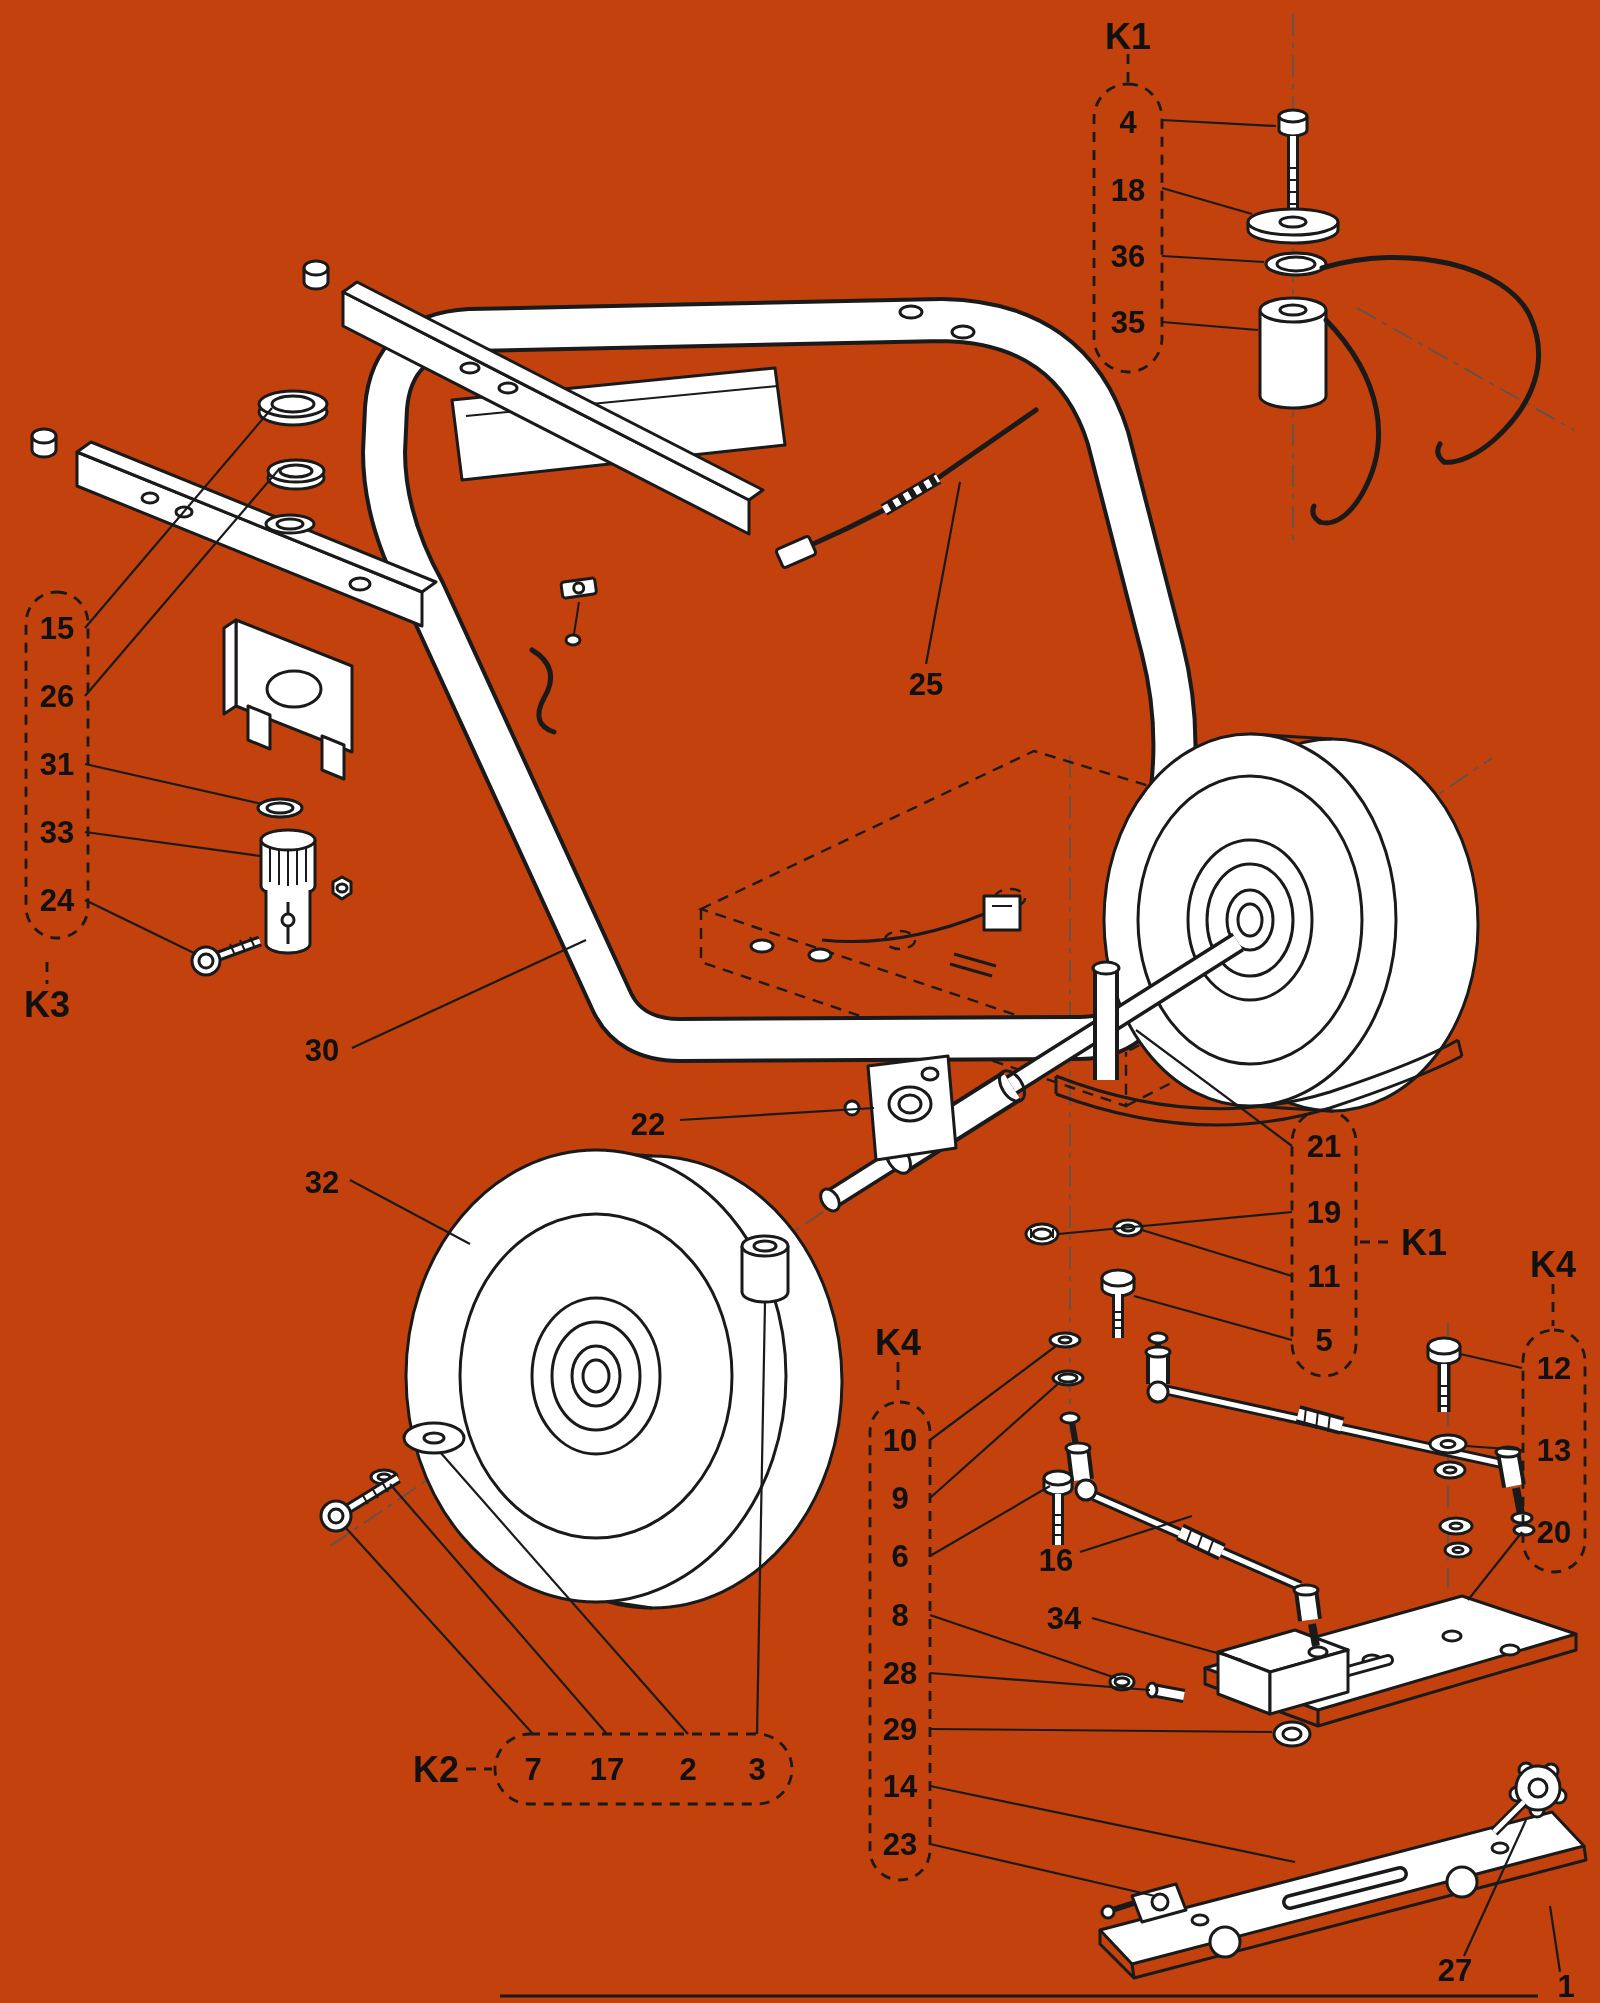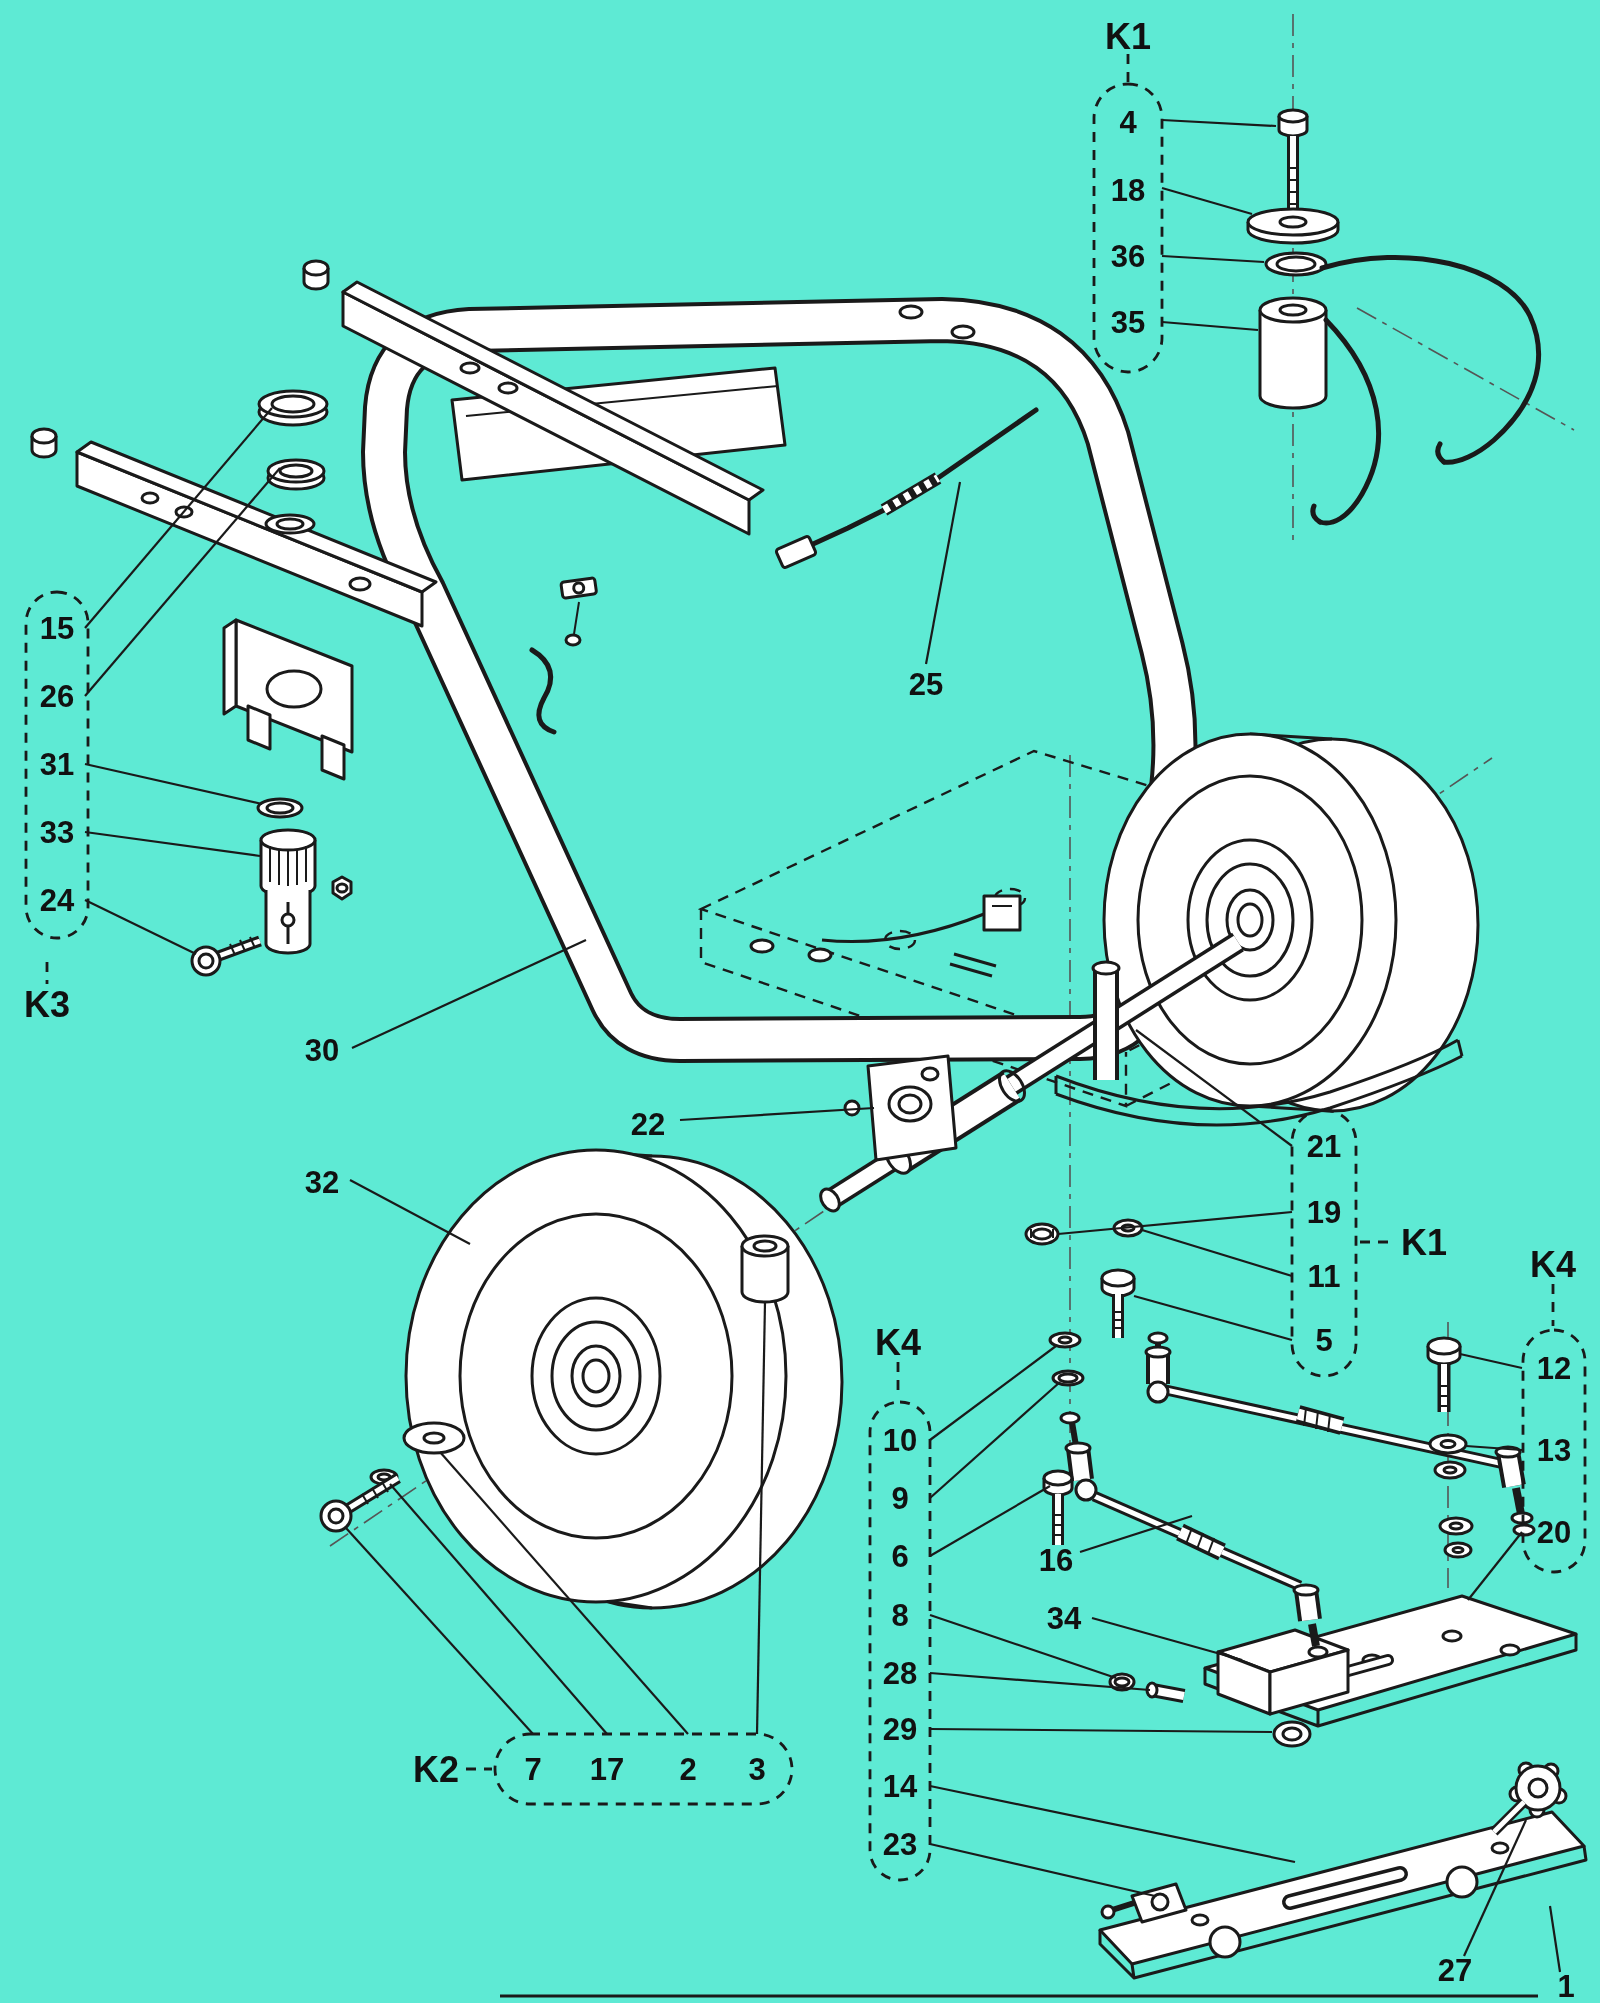--- a/index.html
+++ b/index.html
@@ -1,16 +1,16 @@
 <!DOCTYPE html>
 <html><head>
 <meta charset="utf-8">
 <style>
   html,body{margin:0;padding:0;background:#e9e9e9}
-  .canvas{position:relative;width:1600px;height:2003px;background:#5eead4;margin:0 auto;overflow:hidden}
+  .canvas{position:relative;width:1600px;height:2003px;background:#c2410c;margin:0 auto;overflow:hidden}
   .canvas svg{position:absolute;left:0;top:0}
   .ln{fill:none;stroke:#1a1a1a;stroke-width:3;stroke-linejoin:round}
   .thin{fill:none;stroke:#1a1a1a;stroke-width:2}
   .fw{fill:#ffffff;stroke:#1a1a1a;stroke-width:3;stroke-linejoin:round}
   .dash{fill:none;stroke:#1a1a1a;stroke-width:2.4;stroke-dasharray:11 8}
   .cl{fill:none;stroke:#555555;stroke-width:1.6;stroke-dasharray:22 7 5 7}
   .ld{fill:none;stroke:#1a1a1a;stroke-width:2.2}
   .w5{fill:none;stroke:#1a1a1a;stroke-width:5;stroke-linecap:round}
   .box{fill:none;stroke:#1a1a1a;stroke-width:2.8;stroke-dasharray:10 8}
   .tube-o{fill:none;stroke:#1a1a1a;stroke-width:46;stroke-linejoin:round}

